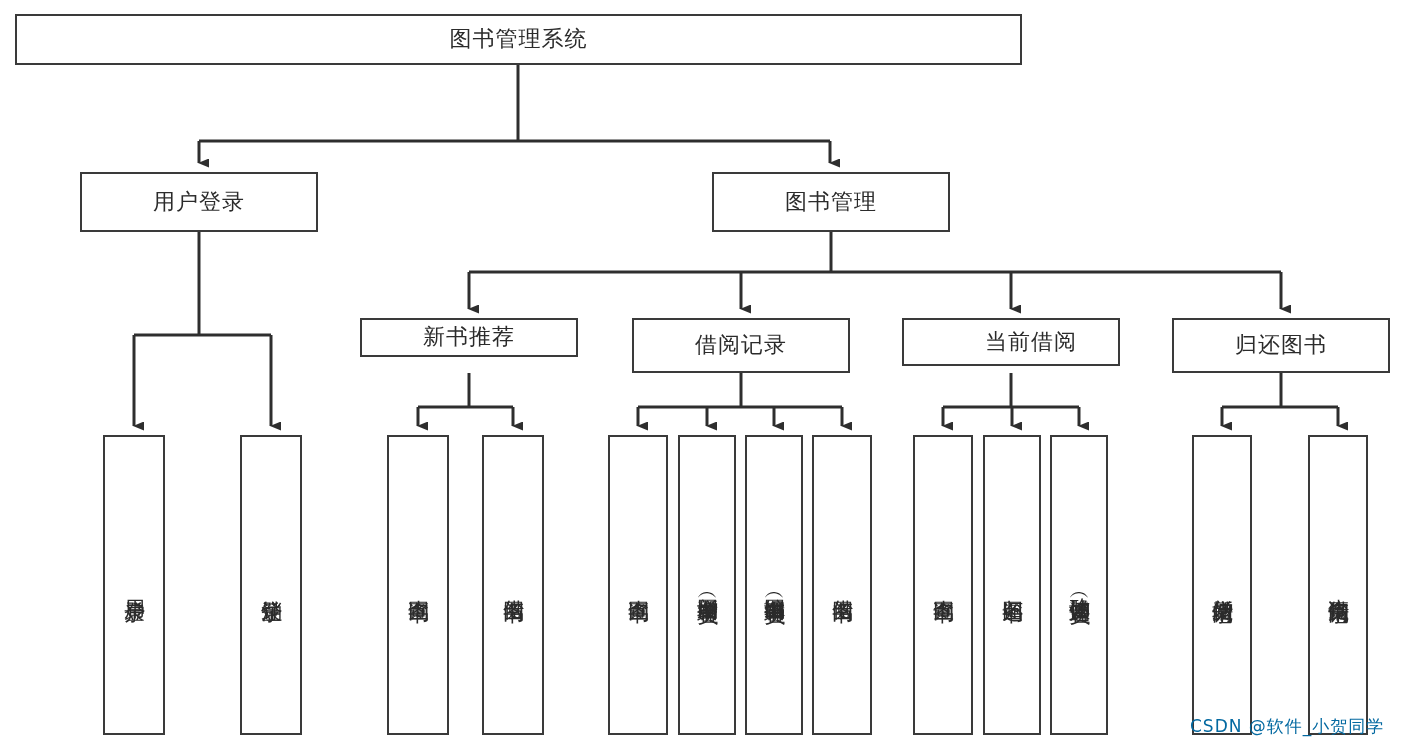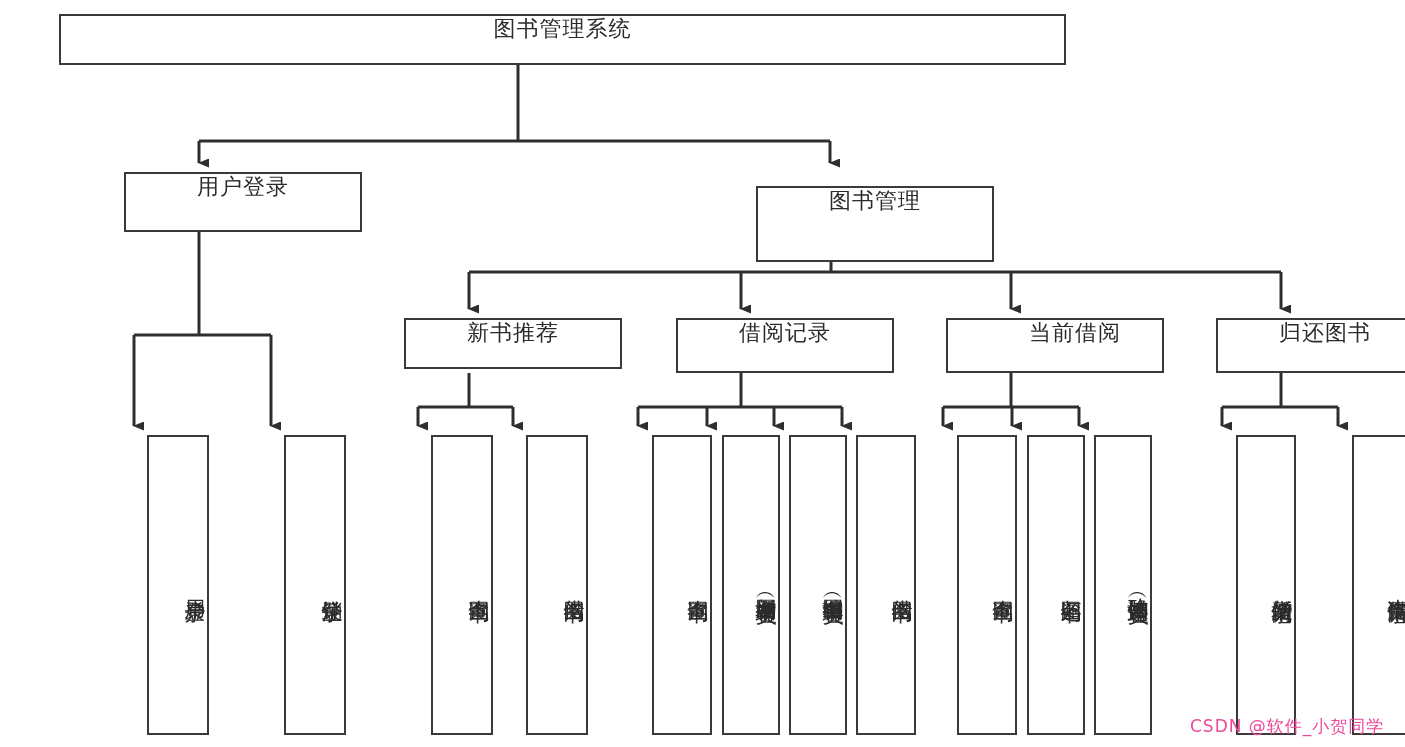--- a/index.html
+++ b/index.html
@@ -25,25 +25,24 @@
     width: 1405px;
     height: 747px;
     pointer-events: none;
   }
   .node {
     position: absolute;
     box-sizing: border-box;
     border: 2px solid #3a3a3a;
     background: #ffffff;
     display: flex;
-    align-items: flex-start;
+    align-items: center;
     justify-content: center;
     color: #2b2b2b;
     text-align: center;
-    margin-left: 44px;
   }
   .node.h {
     font-size: 22px;
     line-height: 1.2;
     letter-spacing: 1px;
   }
   .node.v {
     font-size: 21px;
     line-height: 1.22;
     letter-spacing: 1px;
@@ -52,21 +51,21 @@
     padding: 6px 0;
   }
   .node.v .vtext {
     writing-mode: vertical-rl;
     text-orientation: upright;
     display: block;
     white-space: normal;
   }
   .watermark {
     position: absolute;
-    color: #ec4899;
+    color: #0369a1;
     font-size: 17px;
     letter-spacing: 1px;
     white-space: nowrap;
     font-family: "DejaVu Sans", "Liberation Sans", sans-serif;
   }
 </style>
 </head>
 <body>
 
 <div id="canvas">
@@ -121,31 +120,31 @@
     </g>
   </svg>
 
   <div class="node h" style="left: 15px; top: 14px; width: 1007px; height: 51px;">
     <span>图书管理系统</span>
   </div>
 
   <div class="node h" style="left: 80px; top: 172px; width: 238px; height: 60px;">
     <span>用户登录</span>
   </div>
-  <div class="node h" style="left: 712px; top: 186px; width: 238px; height: 76px;">
+  <div class="node h" style="left: 712px; top: 172px; width: 238px; height: 60px;">
     <span>图书管理</span>
   </div>
 
-  <div class="node h" style="left: 360px; top: 318px; width: 218px; height: 51px;">
+  <div class="node h" style="left: 360px; top: 318px; width: 218px; height: 39px;">
     <span>新书推荐</span>
   </div>
   <div class="node h" style="left: 632px; top: 318px; width: 218px; height: 55px;">
     <span>借阅记录</span>
   </div>
-  <div class="node h" style="left: 902px; top: 318px; width: 218px; height: 55px; padding-left: 40px;">
+  <div class="node h" style="left: 902px; top: 318px; width: 218px; height: 48px; padding-left: 40px;">
     <span>当前借阅</span>
   </div>
   <div class="node h" style="left: 1172px; top: 318px; width: 218px; height: 55px;">
     <span>归还图书</span>
   </div>
 
   <div class="node v" style="left: 103px; top: 435px; width: 62px; height: 300px;">
     <span class="vtext">用户登录</span>
   </div>
   <div class="node v" style="left: 240px; top: 435px; width: 62px; height: 300px;">

